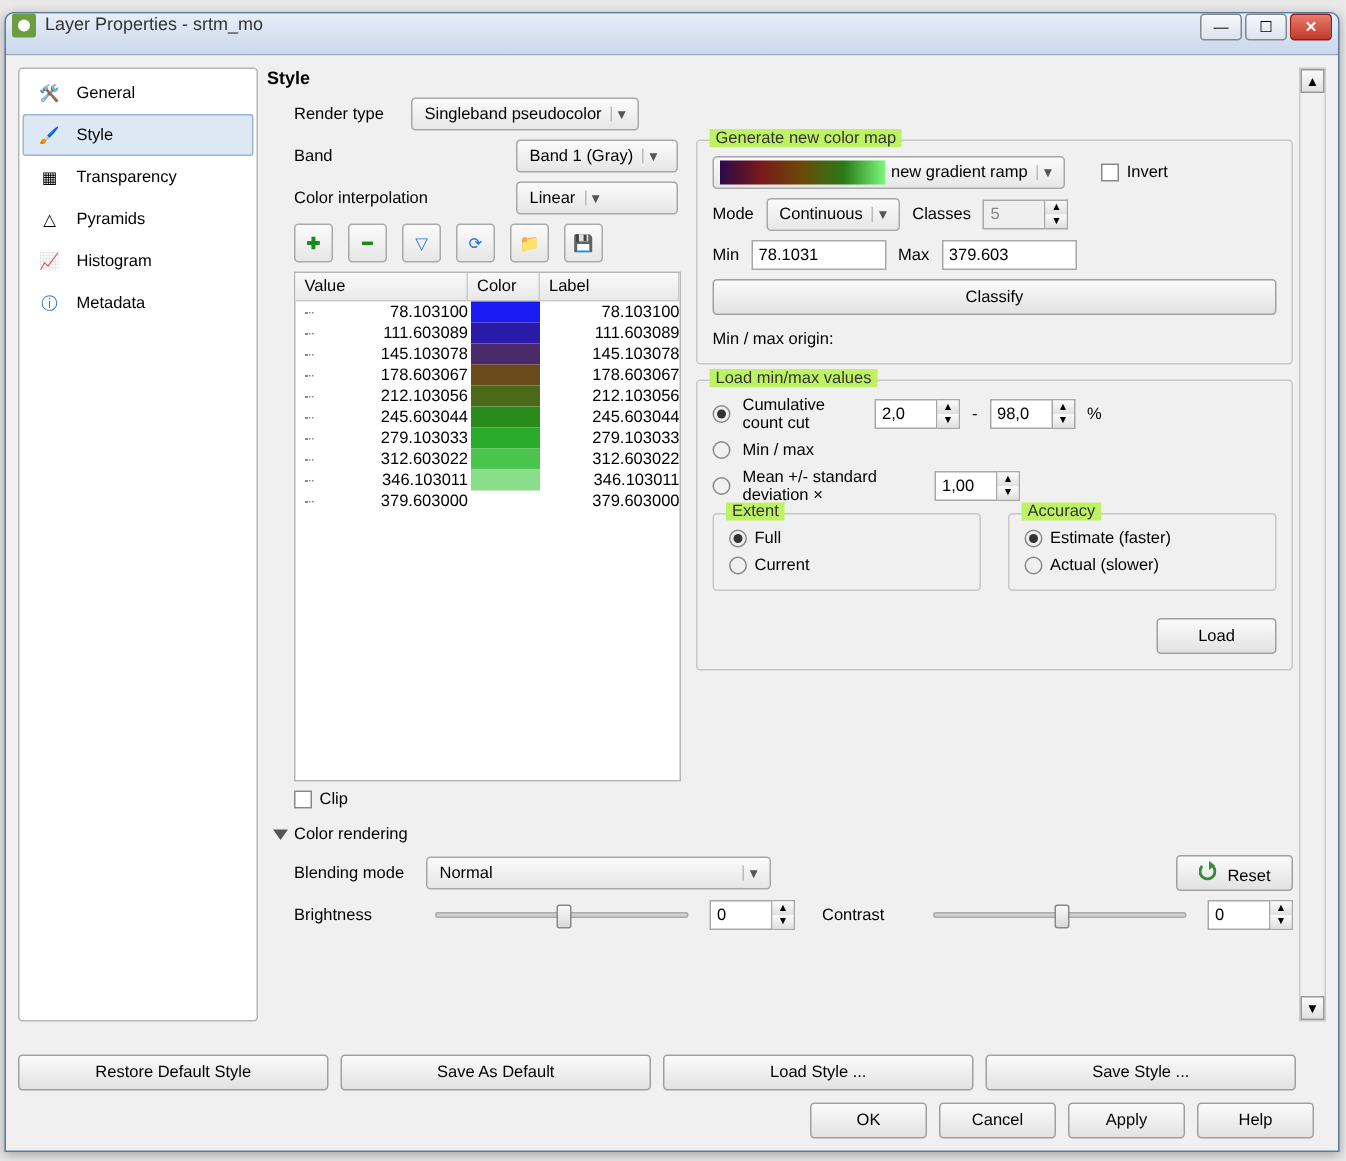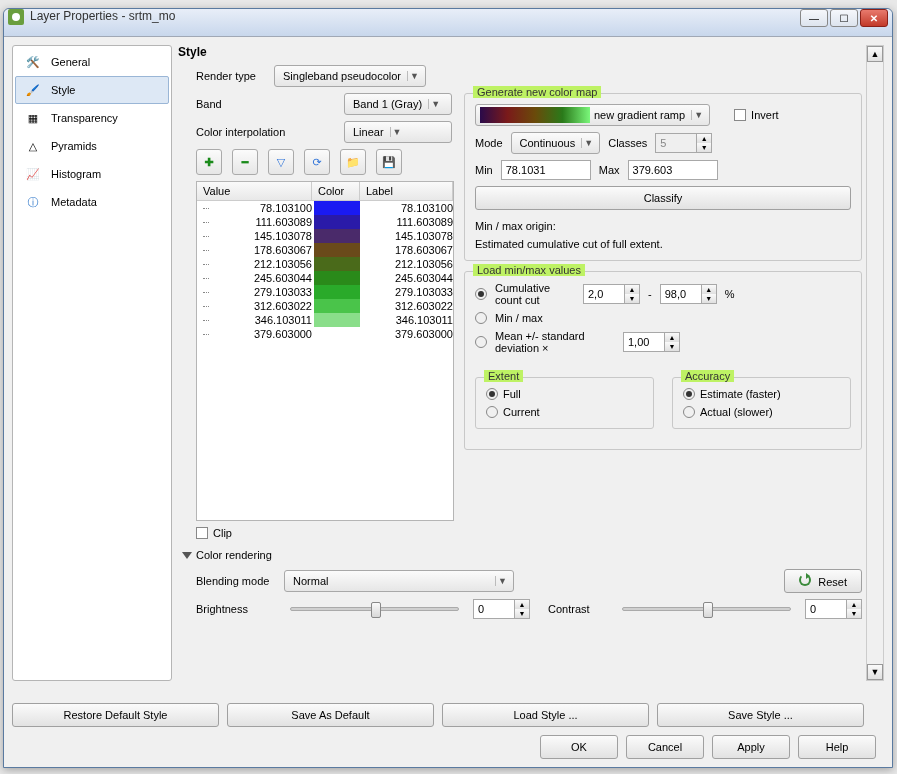--- a/index.html
+++ b/index.html
@@ -79,21 +79,21 @@
 
 .slider { flex:1; height:4px; background:#d0d0d0; border:1px solid #aaa; border-radius:2px; position:relative; margin:0 6px; }
 .slider-thumb { position:absolute; top:-6px; width:10px; height:16px; background:linear-gradient(#fafafa,#d8d8d8); border:1px solid #888; border-radius:2px; }
 
 .bottom-bar1 { position:absolute; bottom:40px; left:8px; right:28px; display:flex; gap:8px; }
 .bottom-bar1 .btn { flex:1; }
 .bottom-bar2 { position:absolute; bottom:8px; right:16px; display:flex; gap:8px; }
 .bottom-bar2 .btn { width:78px; }
 
 .subgroup { display:flex; gap:18px; }
-.subgroup .group { flex:1;margin-top:17px; }
+.subgroup .group { flex:1; }
 
 .reset-icon { display:inline-block; width:12px; height:12px; border:2px solid #3a8a3a; border-top-color:transparent; border-radius:50%; position:relative; }
 .reset-icon::after { content:""; position:absolute; top:-3px; right:-1px; width:0; height:0; border-left:4px solid #3a8a3a; border-top:3px solid transparent; border-bottom:3px solid transparent; }
 </style>
 </head>
 <body>
 
 <div class="window">
   <div class="titlebar">
     <span class="titlebar-icon"></span>
@@ -267,21 +267,20 @@
                   </div>
                 </div>
                 <div class="row">
                   <span>Min</span>
                   <input class="textin" style="width: 90px;" value="78.1031">
                   <span>Max</span>
                   <input class="textin" style="width: 90px;" value="379.603">
                 </div>
                 <button class="btn btn-wide">Classify</button>
                 <div style="margin-top:10px">Min / max origin:</div>
-                <div style="margin-top:6px">Estimated cumulative cut of full extent.</div>
               </div>
 
               <div class="group">
                 <span class="group-title">Load min/max values</span>
                 <div class="row">
                   <div class="radio">
                       <span class="radio-dot on"></span>
                     </div>
                   <span style="width:80px">Cumulative count cut</span>
                   <div class="spin">
@@ -344,20 +343,23 @@
                           <span>Estimate (faster)</span>
                         </div>
                       </div>
                     <div class="row" style="margin-bottom:0">
                         <div class="radio">
                           <span class="radio-dot"></span>
                           <span>Actual (slower)</span>
                         </div>
                       </div>
                   </div>
+                </div>
+                <div style="text-align:right; margin-top:8px">
+                  <button class="btn" style="width:80px">Load</button>
                 </div>
               </div>
             </div>
           </div>
 
           <div class="section-head" style="margin-left:-14px; margin-top:8px">
             <span class="triangle"></span>
             <span>Color rendering</span>
           </div>
           <div class="row">

